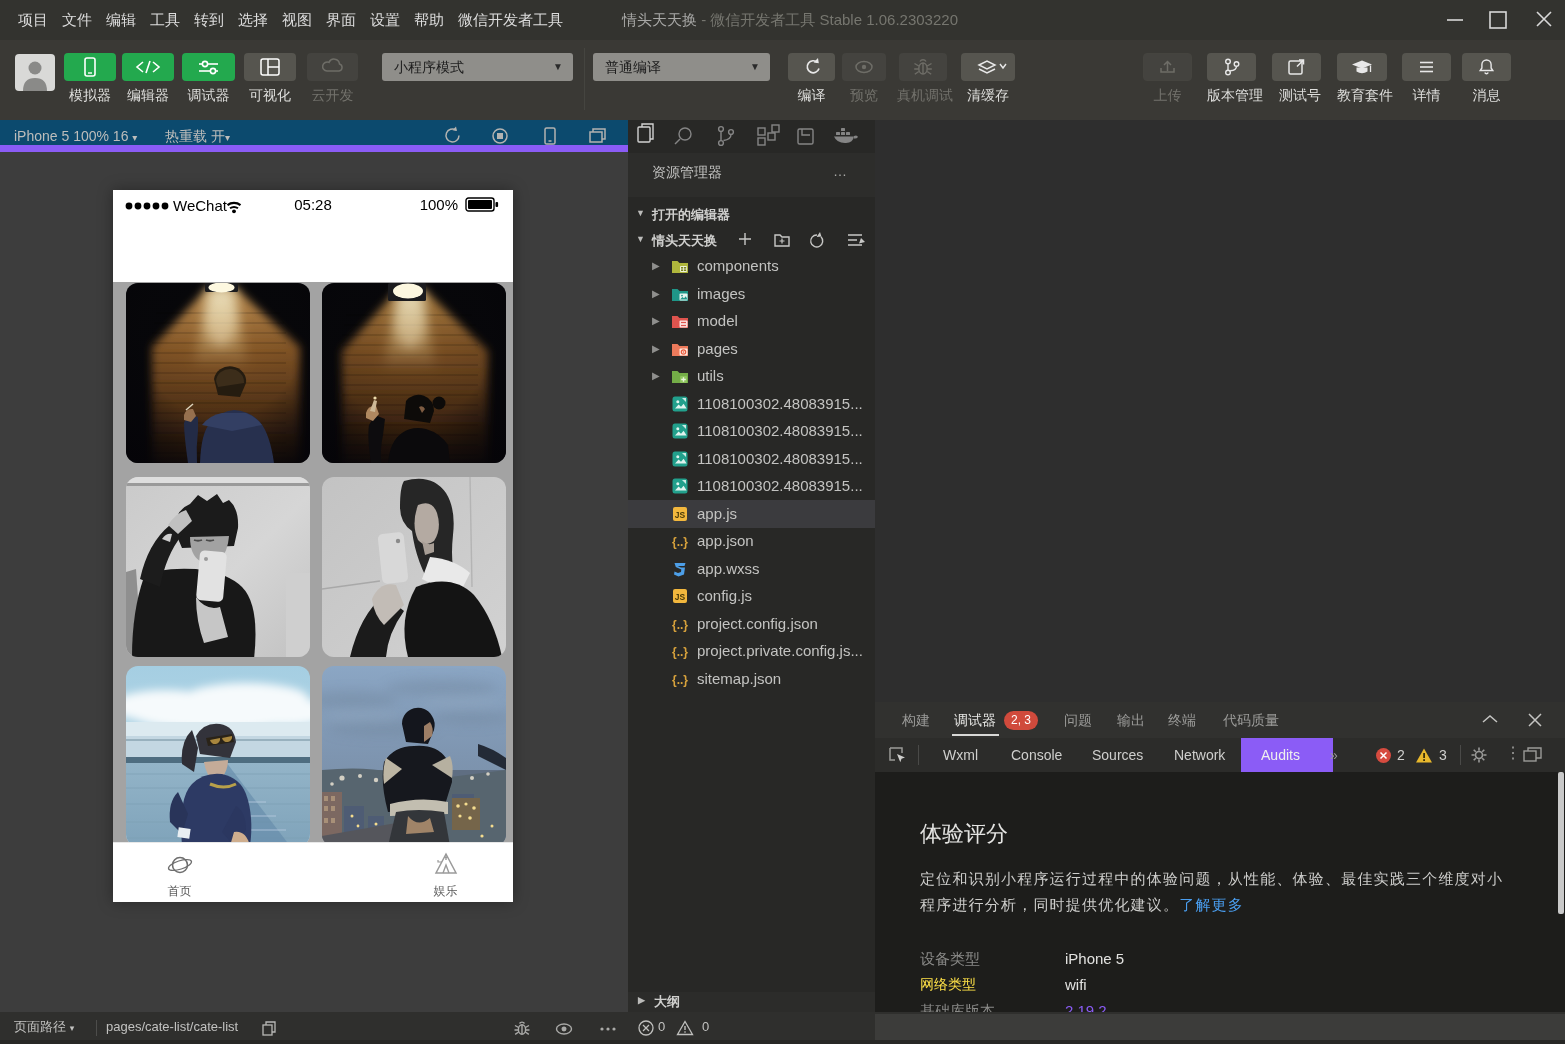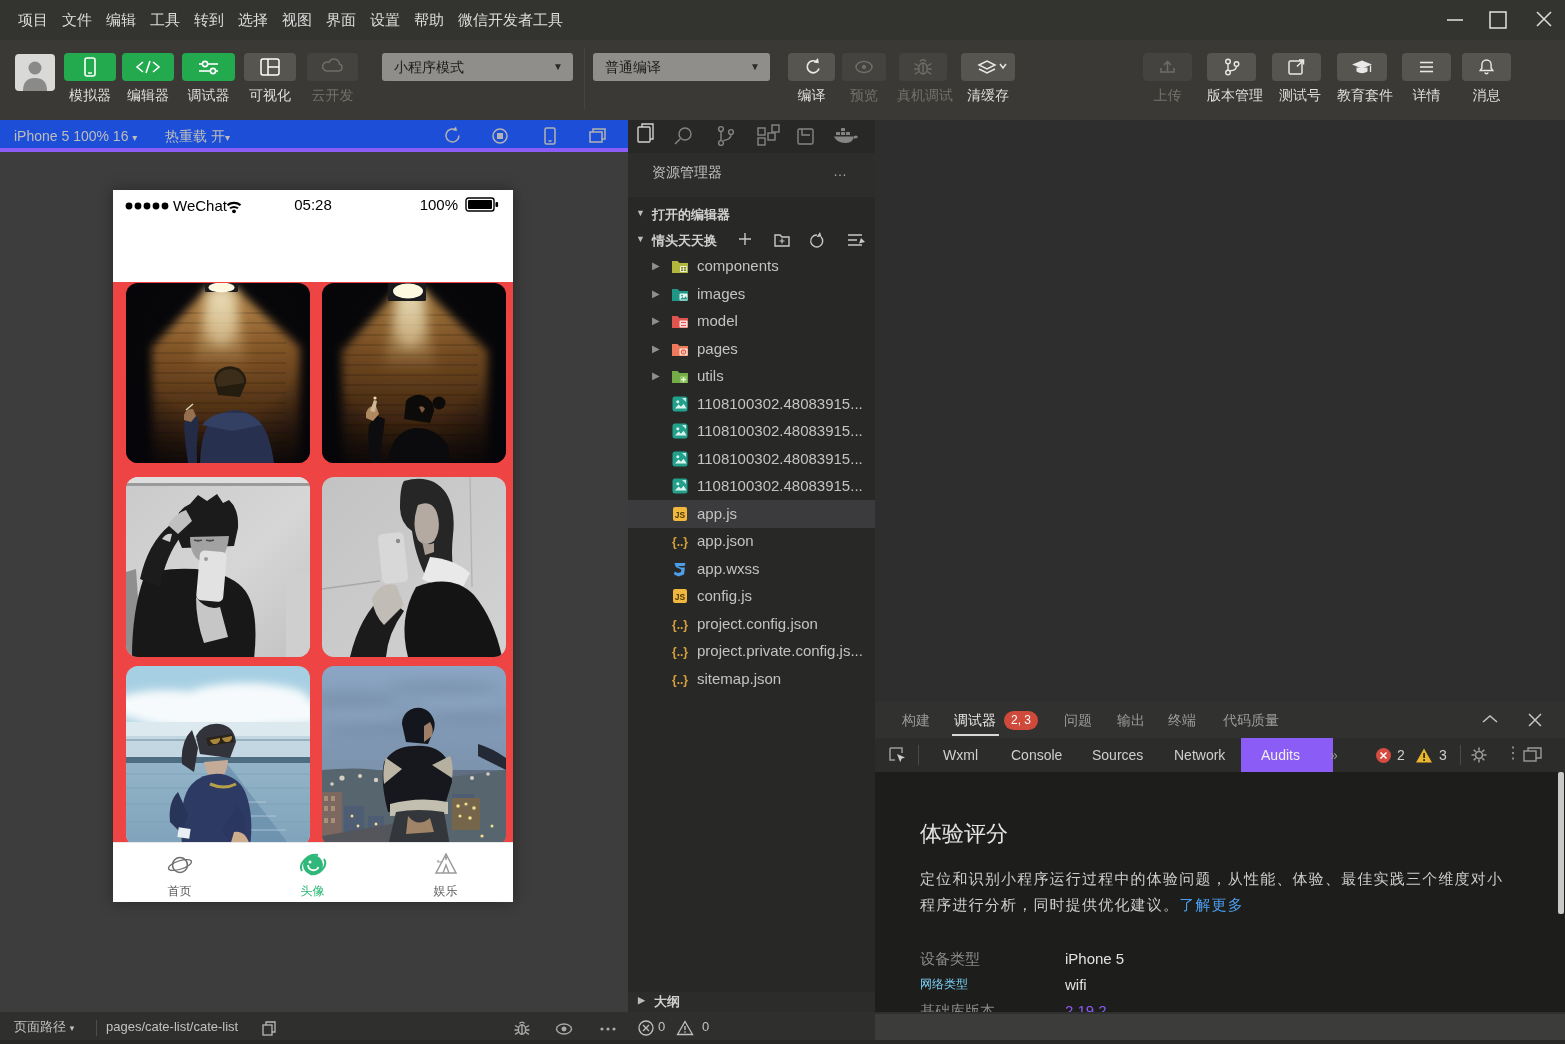--- a/index.html
+++ b/index.html
@@ -19,24 +19,24 @@
 .tbtn.green { background:#23a94e; }
 .tbtn.gray { background:#56554f; }
 .tbtn.dim { background:#44433f; }
 .tlabel { position:absolute; top:47px; height:18px; font-size:14px; color:#dfdfdd; white-space:nowrap; }
 .tlabel.dim { color:#73726c; }
 .drop { position:absolute; top:13px; height:28px; background:#8f8e8a; border-radius:3px; color:#1d1d1d; font-size:14px; line-height:28px; padding-left:12px; }
 .drop .caret { position:absolute; right:10px; top:0; color:#2a2a2a; font-size:10px; }
 .vdiv { position:absolute; top:8px; width:1px; height:62px; background:#454540; }
 
 
-.simbar { position:absolute; left:0; top:120px; width:628px; height:32px; background:#1d4ed8; border-bottom:4px solid #8b5cf6; }
+.simbar { position:absolute; left:0; top:120px; width:628px; height:32px; background:#0c4a6e; border-bottom:7px solid #8b5cf6; }
 .simbar .txt { position:absolute; top:0; line-height:32px; font-size:14px; color:#bdbdbb; }
 .simbody { position:absolute; left:0; top:152px; width:628px; height:860px; background:#3d3d3d; }
-.phone { position:absolute; left:113px; top:38px; width:400px; height:712px; background:#ef4444; overflow:hidden; box-shadow:0 0 14px rgba(0,0,0,0.35); }
+.phone { position:absolute; left:113px; top:38px; width:400px; height:712px; background:#a3a3a3; overflow:hidden; box-shadow:0 0 14px rgba(0,0,0,0.35); }
 
 
 .sbar { position:absolute; left:0; top:0; width:400px; height:30px; color:#000; }
 .navt { position:absolute; left:0; top:30px; width:400px; height:62px; }
 .capsule { position:absolute; left:283px; top:2px; width:95px; height:39px; border:1px solid #e2e2e2; border-radius:20px; background:#fff; }
 .grid { position:absolute; left:0; top:0; width:400px; height:712px; }
 .ph { position:absolute; width:184px; height:180px; border-radius:12px; overflow:hidden; }
 .tabbar { position:absolute; left:0; top:652px; width:400px; height:60px; background:#fff; border-top:1px solid #e8e8e8; }
 .tab { position:absolute; top:0; width:133px; height:60px; text-align:center; }
 .tab .lb { position:absolute; top:40px; width:100%; font-size:12px; color:#5a5a5a; }
@@ -76,20 +76,21 @@
     <span class="menu" style="left:62px">文件</span>
     <span class="menu" style="left:106px">编辑</span>
     <span class="menu" style="left:150px">工具</span>
     <span class="menu" style="left:194px">转到</span>
     <span class="menu" style="left:238px">选择</span>
     <span class="menu" style="left:282px">视图</span>
     <span class="menu" style="left:326px">界面</span>
     <span class="menu" style="left:370px">设置</span>
     <span class="menu" style="left:414px">帮助</span>
     <span class="menu" style="left:458px">微信开发者工具</span>
+    <span class="wintitle" style="left:620px;width:340px;text-align:center"><span style="color:#a8a8a6">情头天天换</span><span style="color:#76766f"> - 微信开发者工具 Stable 1.06.2303220</span></span>
   </div>
 
   <div class="toolbar">
 
     <div class="abs" style="left:15px;top:14px;width:40px;height:37px;background:#d9d9d7;border-radius:4px">
       <svg width="40" height="37" viewBox="0 0 40 37">
           <circle cx="20" cy="14" r="6.5" fill="#8a8a88"></circle>
           <path d="M8 37 Q8 24 20 24 Q32 24 32 37 Z" fill="#8a8a88"></path>
         </svg>
     </div>
@@ -556,29 +557,20 @@
         </svg>
       </div>
       <div class="tabbar">
         <div class="tab" style="left:0">
           <svg class="abs" style="left:54px;top:9px" width="26" height="26" viewBox="0 0 26 26">
             <circle cx="13" cy="13" r="7.5" fill="none" stroke="#6e6e6e" stroke-width="1.6"></circle>
             <ellipse cx="13" cy="13" rx="12" ry="4.2" fill="none" stroke="#6e6e6e" stroke-width="1.3" transform="rotate(-18 13 13)"></ellipse>
           </svg>
           <div class="lb">首页</div>
         </div>
-        <div class="tab on" style="left:133px">
-          <svg class="abs" style="left:54px;top:8px" width="27" height="27" viewBox="0 0 27 27">
-            <circle cx="13" cy="14" r="10" fill="#2fb879"></circle>
-            <path d="M2 20 C-2 13 8 2 18 4 M24 8 c4.5 7 -5 17 -14 15" fill="none" stroke="#2fb879" stroke-width="2"></path>
-            <path d="M8 14 a5.5 5.5 0 0 0 10.5 2" fill="none" stroke="#fff" stroke-width="1.8"></path>
-            <circle cx="10" cy="11" r="1.5" fill="#fff"></circle>
-          </svg>
-          <div class="lb">头像</div>
-        </div>
         <div class="tab" style="left:266px">
           <svg class="abs" style="left:54px;top:8px" width="26" height="27" viewBox="0 0 26 27">
             <path d="M13 3 L23 22 L3 22 Z" fill="none" stroke="#9a9a9a" stroke-width="1.5"></path>
             <path d="M13 3 L13 9 M10 22 L13 14 L16 22" fill="none" stroke="#9a9a9a" stroke-width="1.4"></path>
             <path d="M11 6.5 h4 M9 11 h-4 v-2" fill="none" stroke="#9a9a9a" stroke-width="1.2"></path>
           </svg>
           <div class="lb">娱乐</div>
         </div>
       </div>
     </div>
@@ -830,21 +822,21 @@
           <rect x="1" y="4" width="12" height="10" fill="none" stroke="#9a9a98" stroke-width="1.4"></rect>
           <path d="M5 4 v-3 h13 v10 h-5" fill="none" stroke="#9a9a98" stroke-width="1.4"></path>
         </svg>
     </div>
     <div class="abs" style="left:683px;top:70px;width:5.5px;height:142px;background:#c9c9c9;border-radius:2px;z-index:5"></div>
     <div class="dbg-content">
       <div class="abs" style="left:45px;top:47px;font-size:22px;color:#e4e4e2">体验评分</div>
       <div class="abs" style="left:45px;top:94px;width:620px;font-size:15px;line-height:26px;letter-spacing:1.2px;color:#cdcdcb">定位和识别小程序运行过程中的体验问题，从性能、体验、最佳实践三个维度对小<br>程序进行分析，同时提供优化建议。<span style="color:#4a9ef0">了解更多</span></div>
       <div class="abs" style="left:45px;top:178px;font-size:15px;color:#8a8a88">设备类型</div>
       <div class="abs" style="left:190px;top:178px;font-size:15px;color:#e2e2e0">iPhone 5</div>
-      <div class="abs" style="left:45px;top:204px;font-size:12px;color:#7dd3fc">网络类型</div>
+      <div class="abs" style="left:45px;top:204px;font-size:14px;color:#fde047">网络类型</div>
       <div class="abs" style="left:190px;top:204px;font-size:15px;color:#e2e2e0">wifi</div>
       <div class="abs" style="left:45px;top:230px;font-size:15px;color:#8a8a88">基础库版本</div>
       <div class="abs" style="left:190px;top:230px;font-size:15px;color:#8b5cf6">2.19.2</div>
     </div>
   </div>
 
   <div class="statusbar">
     <span class="txt" style="left:14px">页面路径 <span style="font-size:9px">▾</span></span>
     <div class="abs" style="left:96px;top:8px;width:1px;height:16px;background:#4d4d4b"></div>
     <span class="txt" style="left:106px">pages/cate-list/cate-list</span>

